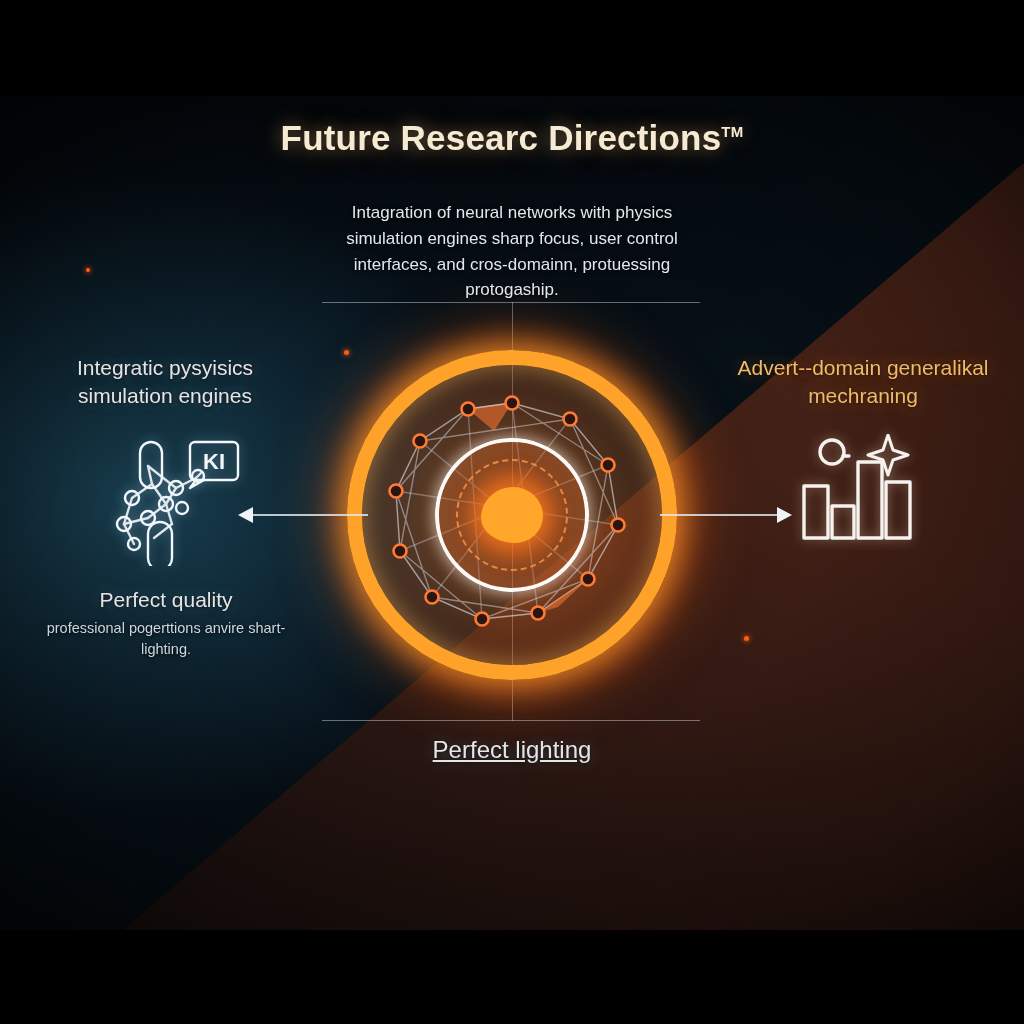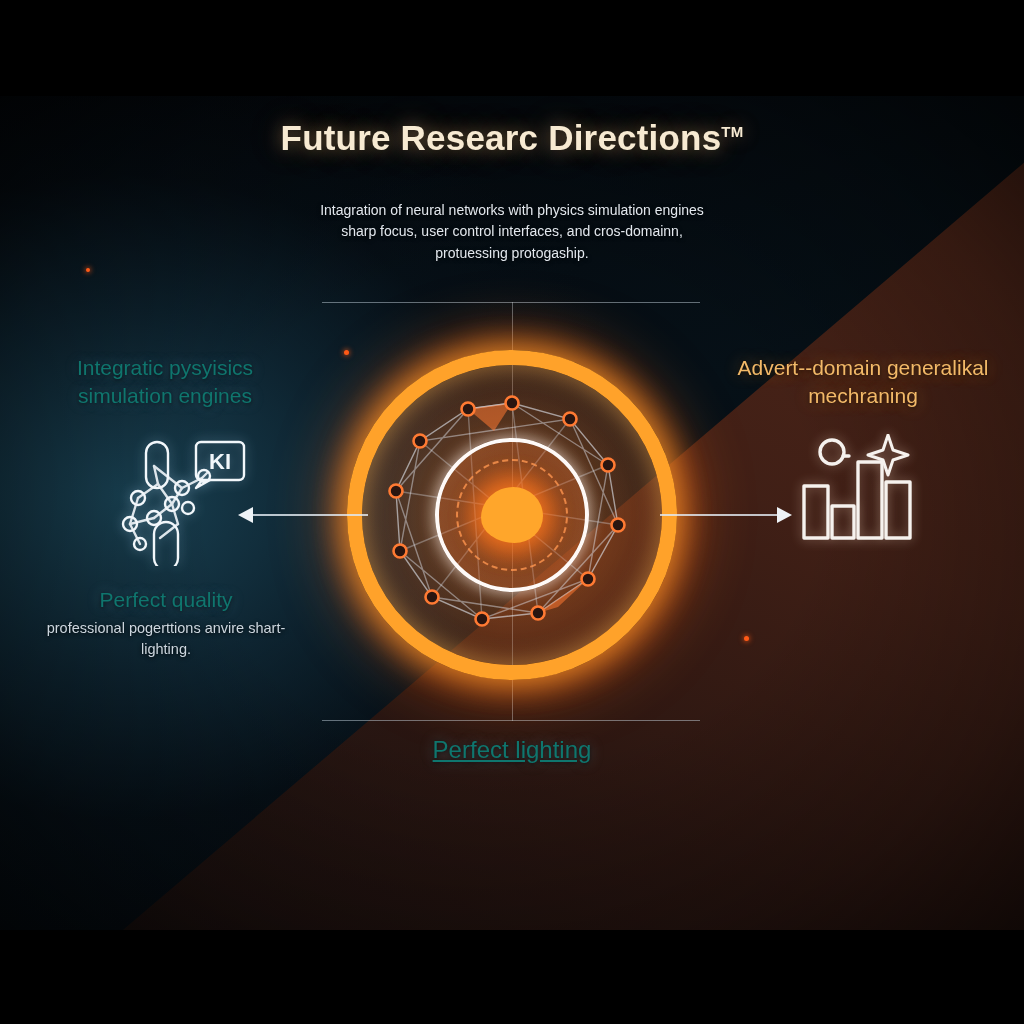--- a/index.html
+++ b/index.html
@@ -124,37 +124,37 @@
     font-weight: 600;
   }
 
   .subtitle {
     position: absolute;
     left: 50%;
     transform: translateX(-50%);
     top: 104px;
     width: 400px;
     text-align: center;
-    font-size: 14px;
+    font-size: 17px;
     line-height: 1.52;
     color: #e3e8ee;
     text-shadow: 0 1px 4px rgba(0,0,0,0.8);
     z-index: 30;
   }
 
   
   .side-label {
     position: absolute;
     text-align: center;
     z-index: 30;
   }
   .side-label .head {
     font-size: 21px;
     line-height: 1.35;
-    color: #0f766e;
+    color: #e5e5e5;
     text-shadow: 0 0 14px rgba(150,200,230,0.35), 0 1px 4px rgba(0,0,0,0.85);
   }
   .side-label .sub {
     margin-top: 4px;
     font-size: 14.5px;
     line-height: 1.45;
     color: #cdd6de;
     text-shadow: 0 1px 4px rgba(0,0,0,0.85);
   }
 
@@ -200,21 +200,21 @@
   #arrow-left  { left: 238px; width: 130px; }
   #arrow-left  .shaft { left: 14px; right: 0; }
   #arrow-left  .head  { left: 0; border-right: 15px solid #eef3f7; }
 
   #arrow-right { left: 660px; width: 132px; }
   #arrow-right .shaft { left: 0; right: 14px; }
   #arrow-right .head  { right: 0; border-left: 15px solid #eef3f7; }
 
   
   .side-icon { position: absolute; z-index: 24; }
-  #icon-left  { left: 110px; top: 330px; }
+  #icon-left  { left: 104px; top: 330px; }
   #icon-right { left: 798px; top: 338px; }
 
   
   #core {
     position: absolute;
     left: 512px;
     top: 419px;
     transform: translate(-50%, -50%);
     width: 400px;
     height: 400px;

